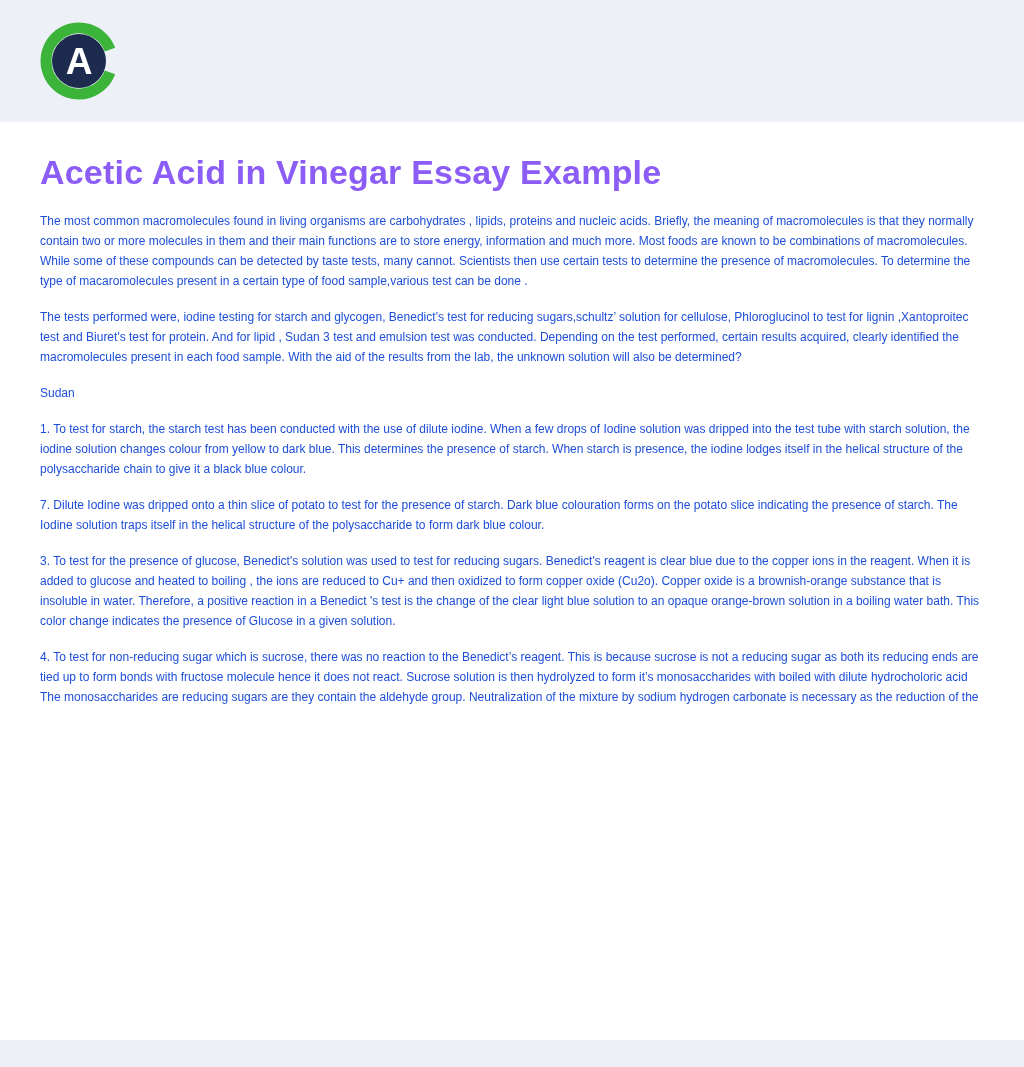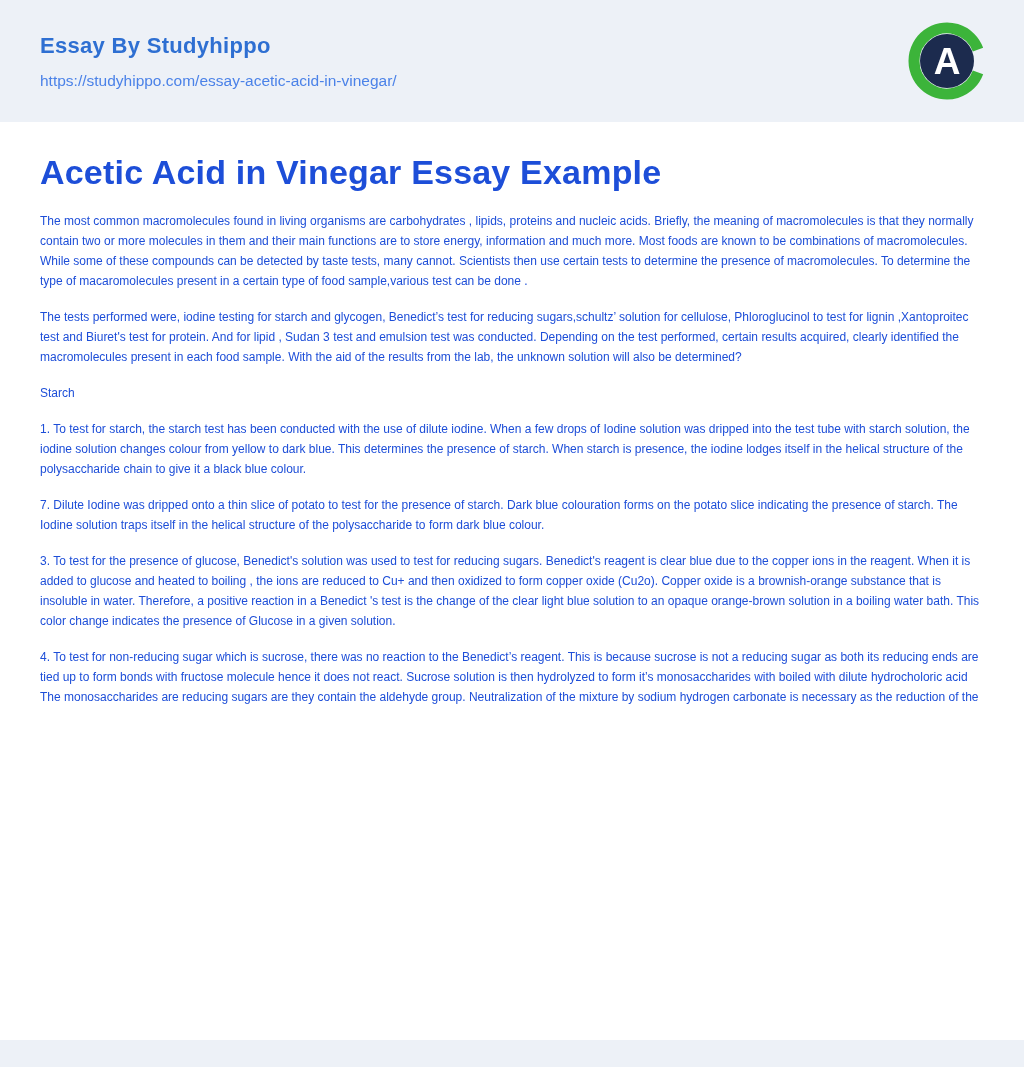--- a/index.html
+++ b/index.html
@@ -43,21 +43,21 @@
     cursor: pointer;
     flex: 0 0 auto;
   }
   .main-content {
     padding: 28px 40px 0 40px;
   }
   .article-title {
     font-size: 34px;
     font-weight: 800;
     letter-spacing: 0.2px;
-    color: #1d4ed8;
+    color: #8b5cf6;
     margin: 2px 0 18px 0;
     line-height: 1.2;
   }
   .article-body p {
     font-size: 12px;
     line-height: 20px;
     color: #1d4ed8;
     margin: 0 0 16px 0;
   }
   .footer-strip {
@@ -68,41 +68,37 @@
     height: 27px;
     background: #edf1f7;
   }
 </style>
 </head>
 <body>
 
 <div class="page">
 
   <header class="site-header">
-    <div class="head-text">
-      <div class="site-title">Essay By Studyhippo</div>
-      <a class="site-url">https://studyhippo.com/essay-acetic-acid-in-vinegar/</a>
-    </div>
 
     <div class="logo-wrap">
       <svg width="78" height="78" viewBox="0 0 78 78">
         <path d="M 70.0 50.3 A 33 33 0 1 1 70.0 27.7" fill="none" stroke="#3cb43a" stroke-width="11" stroke-linecap="butt"></path>
         <circle cx="39" cy="39" r="27" fill="#1c2b4e"></circle>
         <text x="39" y="52" text-anchor="middle" font-family="Liberation Sans, DejaVu Sans, sans-serif" font-size="37" font-weight="bold" fill="#ffffff">A</text>
       </svg>
     </div>
   </header>
 
   <main class="main-content">
     <h1 class="article-title">Acetic Acid in Vinegar Essay Example</h1>
 
     <div class="article-body">
       <p>The most common macromolecules found in living organisms are carbohydrates , lipids, proteins and nucleic acids. Briefly, the meaning of macromolecules is that they normally contain two or more molecules in them and their main functions are to store energy, information and much more. Most foods are known to be combinations of macromolecules. While some of these compounds can be detected by taste tests, many cannot. Scientists then use certain tests to determine the presence of macromolecules. To determine the type of macaromolecules present in a certain type of food sample,various test can be done .</p>
       <p>The tests performed were, iodine testing for starch and glycogen, Benedict’s test for reducing sugars,schultz’ solution for cellulose, Phloroglucinol to test for lignin ,Xantoproitec test and Biuret's test for protein. And for lipid , Sudan 3 test and emulsion test was conducted. Depending on the test performed, certain results acquired, clearly identified the macromolecules present in each food sample. With the aid of the results from the lab, the unknown solution will also be determined?</p>
-      <p>Starch</p>
+      <p>Sudan</p>
       <p>1. To test for starch, the starch test has been conducted with the use of dilute iodine. When a few drops of Iodine solution was dripped into the test tube with starch solution, the iodine solution changes colour from yellow to dark blue. This determines the presence of starch. When starch is presence, the iodine lodges itself in the helical structure of the polysaccharide chain to give it a black blue colour.</p>
       <p>7. Dilute Iodine was dripped onto a thin slice of potato to test for the presence of starch. Dark blue colouration forms on the potato slice indicating the presence of starch. The Iodine solution traps itself in the helical structure of the polysaccharide to form dark blue colour.</p>
       <p>3. To test for the presence of glucose, Benedict's solution was used to test for reducing sugars. Benedict's reagent is clear blue due to the copper ions in the reagent. When it is added to glucose and heated to boiling , the ions are reduced to Cu+ and then oxidized to form copper oxide (Cu2o). Copper oxide is a brownish-orange substance that is insoluble in water. Therefore, a positive reaction in a Benedict 's test is the change of the clear light blue solution to an opaque orange-brown solution in a boiling water bath. This color change indicates the presence of Glucose in a given solution.</p>
       <p>4. To test for non-reducing sugar which is sucrose, there was no reaction to the Benedict’s reagent. This is because sucrose is not a reducing sugar as both its reducing ends are tied up to form bonds with fructose molecule hence it does not react. Sucrose solution is then hydrolyzed to form it’s monosaccharides with boiled with dilute hydrocholoric acid The monosaccharides are reducing sugars are they contain the aldehyde group. Neutralization of the mixture by sodium hydrogen carbonate is necessary as the reduction of the</p>
     </div>
   </main>
 
   <div class="footer-strip"></div>
 
 </div>

